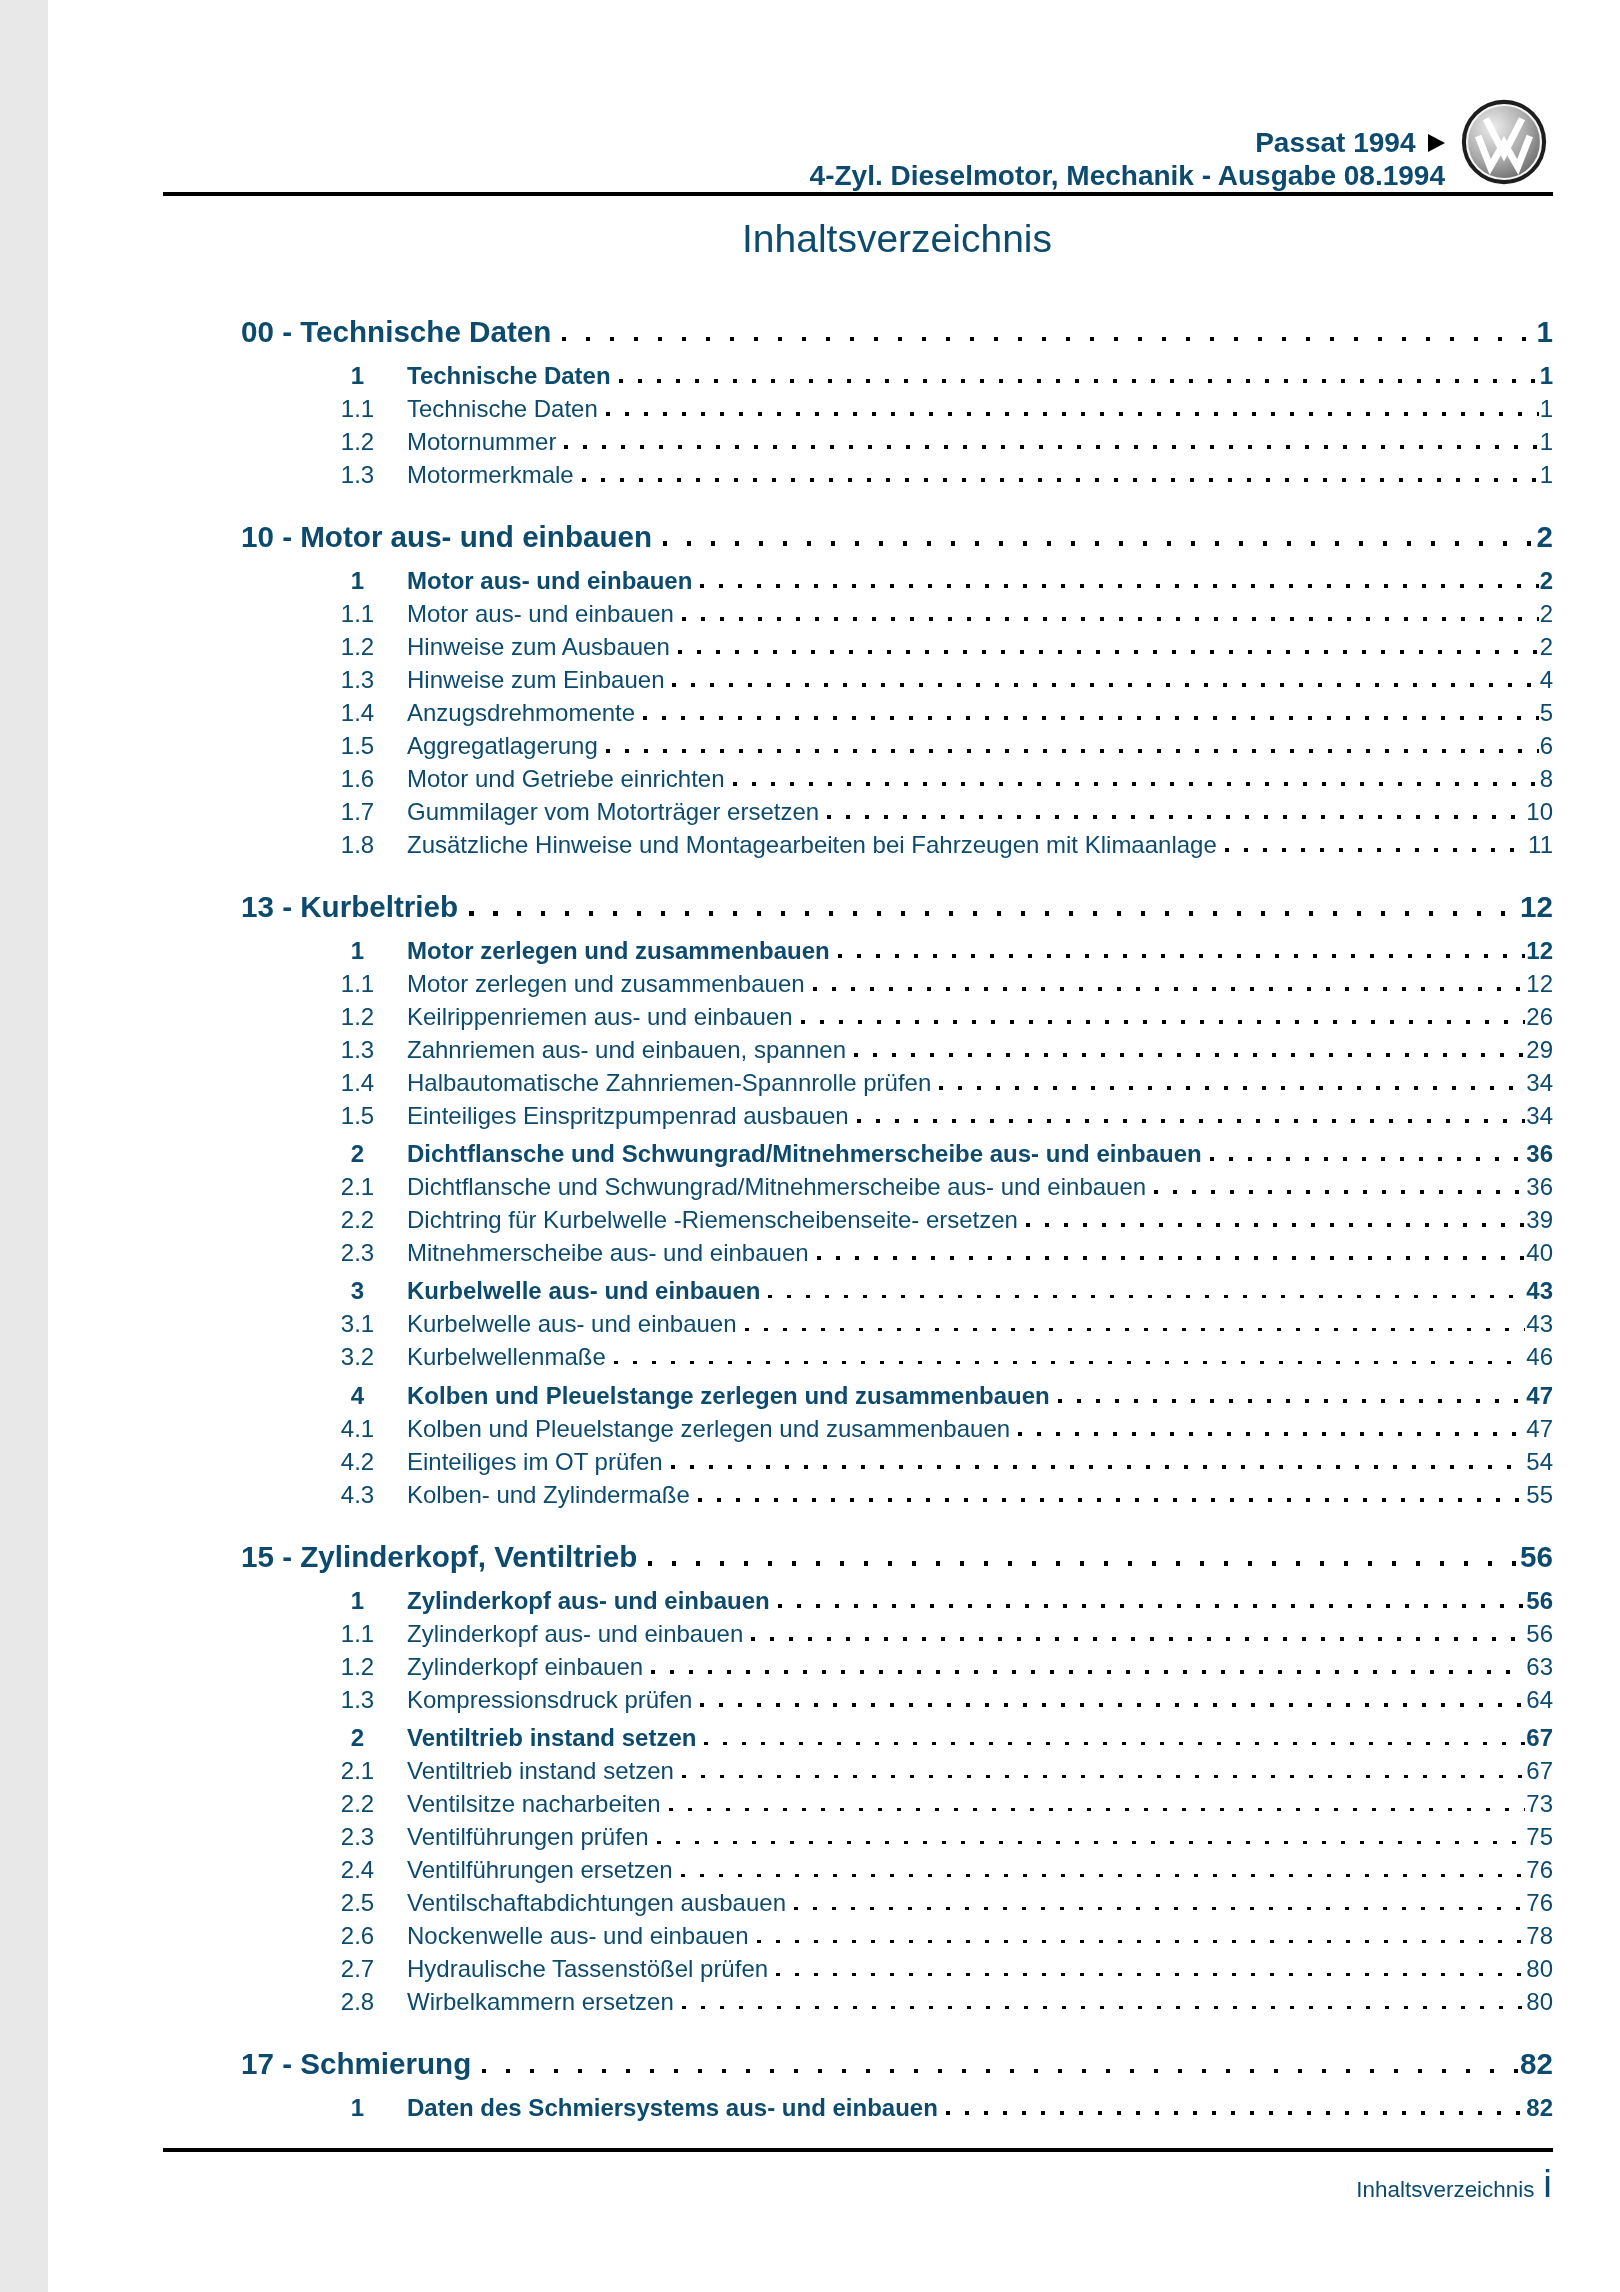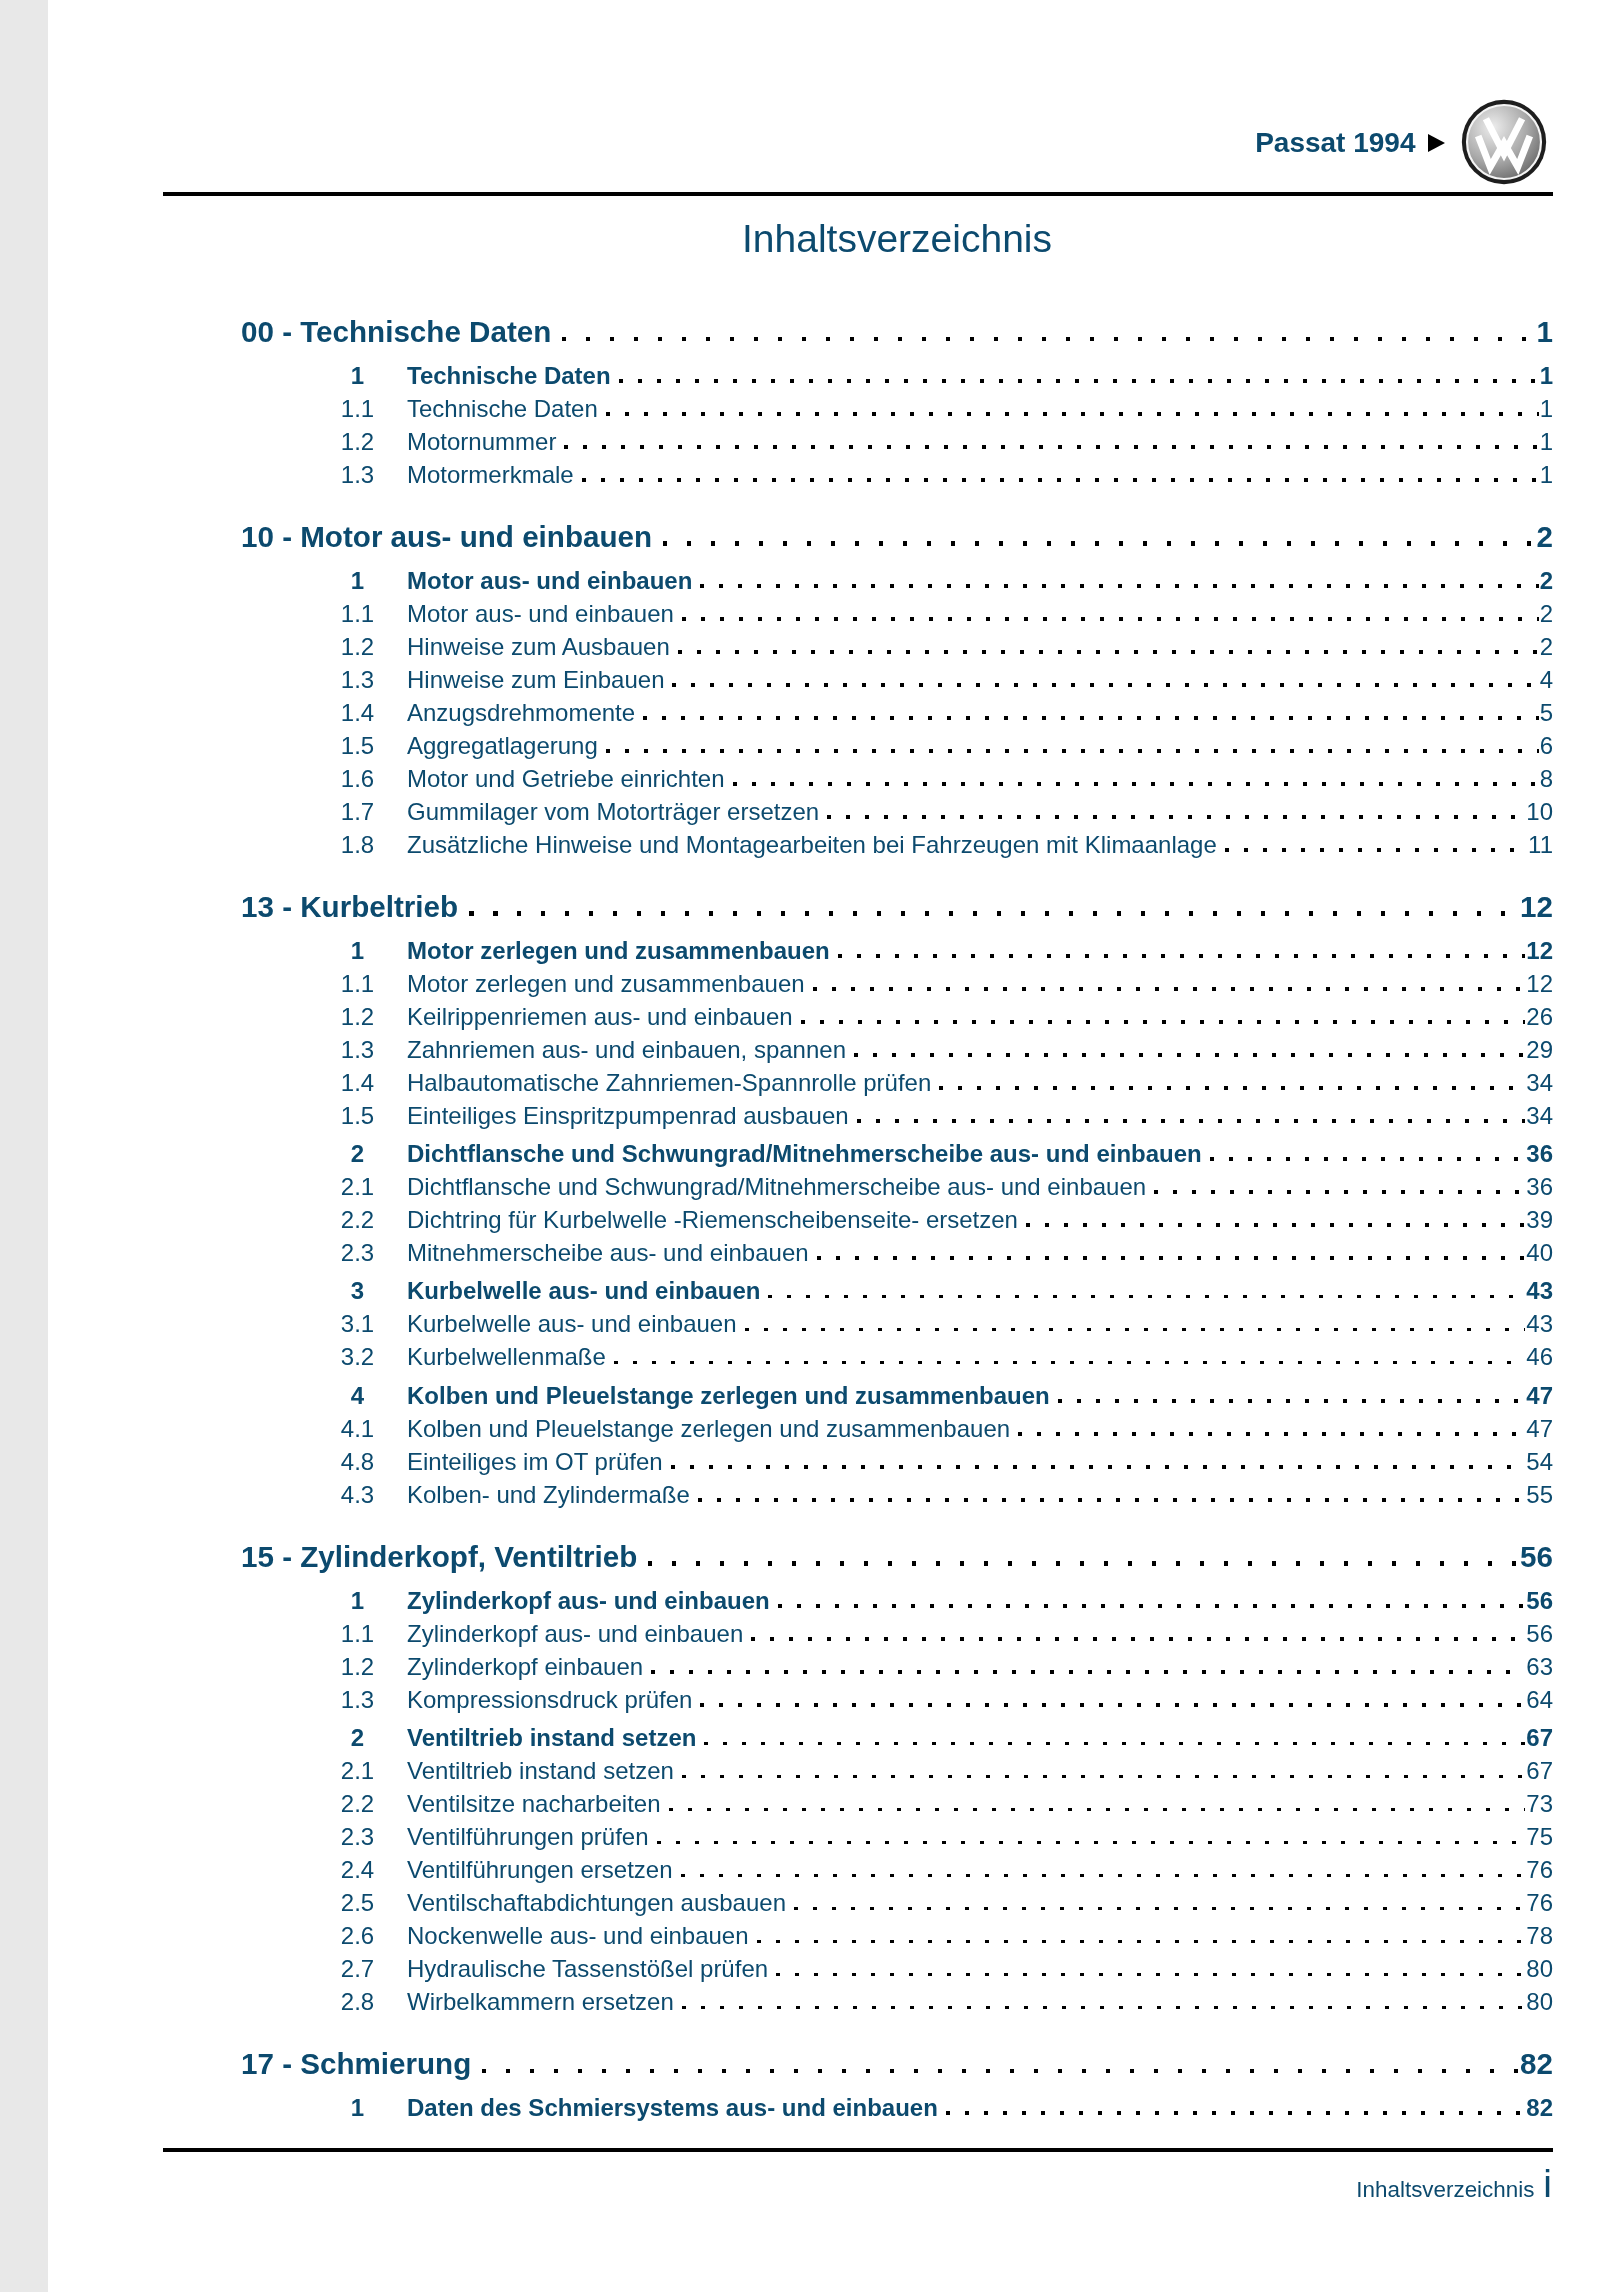--- a/index.html
+++ b/index.html
@@ -73,20 +73,21 @@
   .flabel{font-size:22.4px;}
   .fpage{font-size:39px;margin-left:9px;}
 </style>
 </head>
 <body>
 
 <div class="page">
 
   <div class="header">
     <span class="hdr-line"><span>Passat 1994</span><span class="arrow-icon"></span></span>
+    <span class="hdr-line">4-Zyl. Dieselmotor, Mechanik - Ausgabe 08.1994</span>
   </div>
 
   <svg class="logo" viewBox="0 0 100 100" aria-hidden="true">
     <defs>
       <radialGradient id="lg" cx="35%" cy="30%" r="85%">
         <stop offset="0" stop-color="#ededed"></stop>
         <stop offset="0.55" stop-color="#a8a8a8"></stop>
         <stop offset="1" stop-color="#5a5a5a"></stop>
       </radialGradient>
       <clipPath id="lc">
@@ -293,21 +294,21 @@
             <span class="dots"></span>
             <span class="page-num">47</span>
           </div>
           <div class="trow sub">
             <span class="num">4.1</span>
             <span class="rtitle">Kolben und Pleuelstange zerlegen und zusammenbauen</span>
             <span class="dots"></span>
             <span class="page-num">47</span>
           </div>
           <div class="trow sub">
-            <span class="num">4.8</span>
+            <span class="num">4.2</span>
             <span class="rtitle">Einteiliges im OT prüfen</span>
             <span class="dots"></span>
             <span class="page-num">54</span>
           </div>
           <div class="trow sub">
             <span class="num">4.3</span>
             <span class="rtitle">Kolben- und Zylindermaße</span>
             <span class="dots"></span>
             <span class="page-num">55</span>
           </div>

